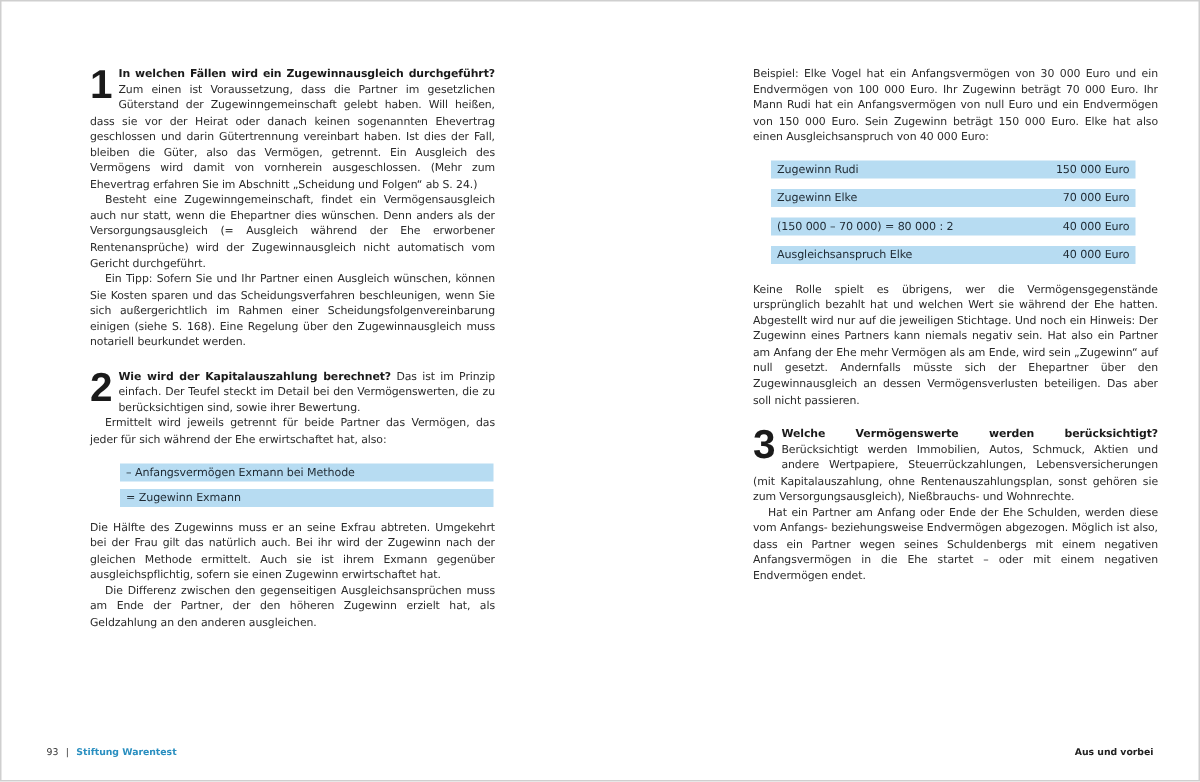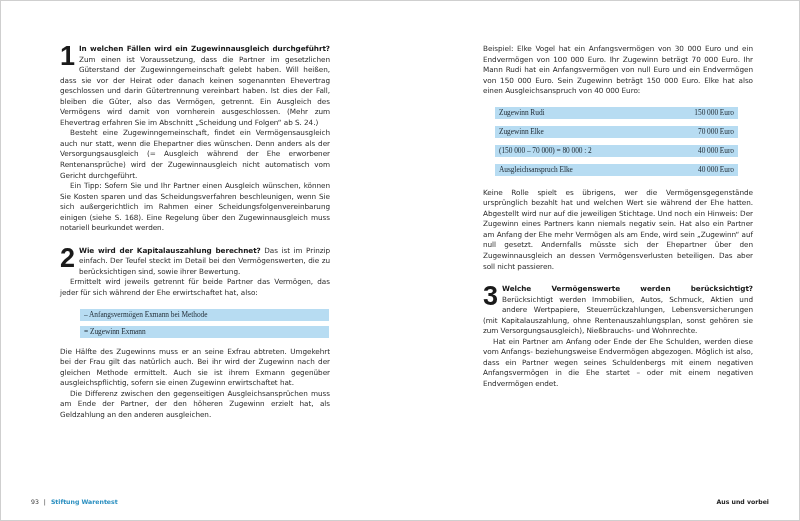--- a/index.html
+++ b/index.html
@@ -12,32 +12,32 @@
   .spread {
     position: relative; width: 798px; height: 519px;
     border: 1px solid #cfcfcf; background: #fff;
   }
   .col {
     position: absolute; top: 43px; width: 270px;
     font-size: 7.25px; line-height: 10.55px; text-align: justify;
     hyphens: manual; letter-spacing: -0.05px;
   }
   .col.left { left: 59px; }
-  .col.right { left: 482px; }
+  .col.right { left: 501px; }
   .col p { margin: 0; }
   .col p.indent { text-indent: 10px; }
   .qblock { position: relative; }
   .bignum {
     float: left; font-family: "Liberation Sans", sans-serif;
     font-weight: bold; font-size: 27px; line-height: 20px;
     margin: 2px 4px 0 0; color: #1a1a1a;
   }
   .qtitle { font-weight: bold; color: #1a1a1a; }
   .gap { height: 12px; }
-  .boxes { margin: 10px 0 9px 20px; width: 249px; font-family: Liberation Serif, serif; }
+  .boxes { margin: 10px 0 9px 20px; width: 249px; }
   .box {
     background: #b7dcf2; color: #1f2a33;
     padding: 1px 4px; margin-bottom: 5px;
     font-size: 7.4px; line-height: 10px;
     text-align: left; display: flex; justify-content: space-between;
   }
   .right .boxes { margin: 10px 0 12px 12px; width: 243px; }
   .right .box { margin-bottom: 7px; }
   .footer-left {
     position: absolute; left: 30px; bottom: 15px;

